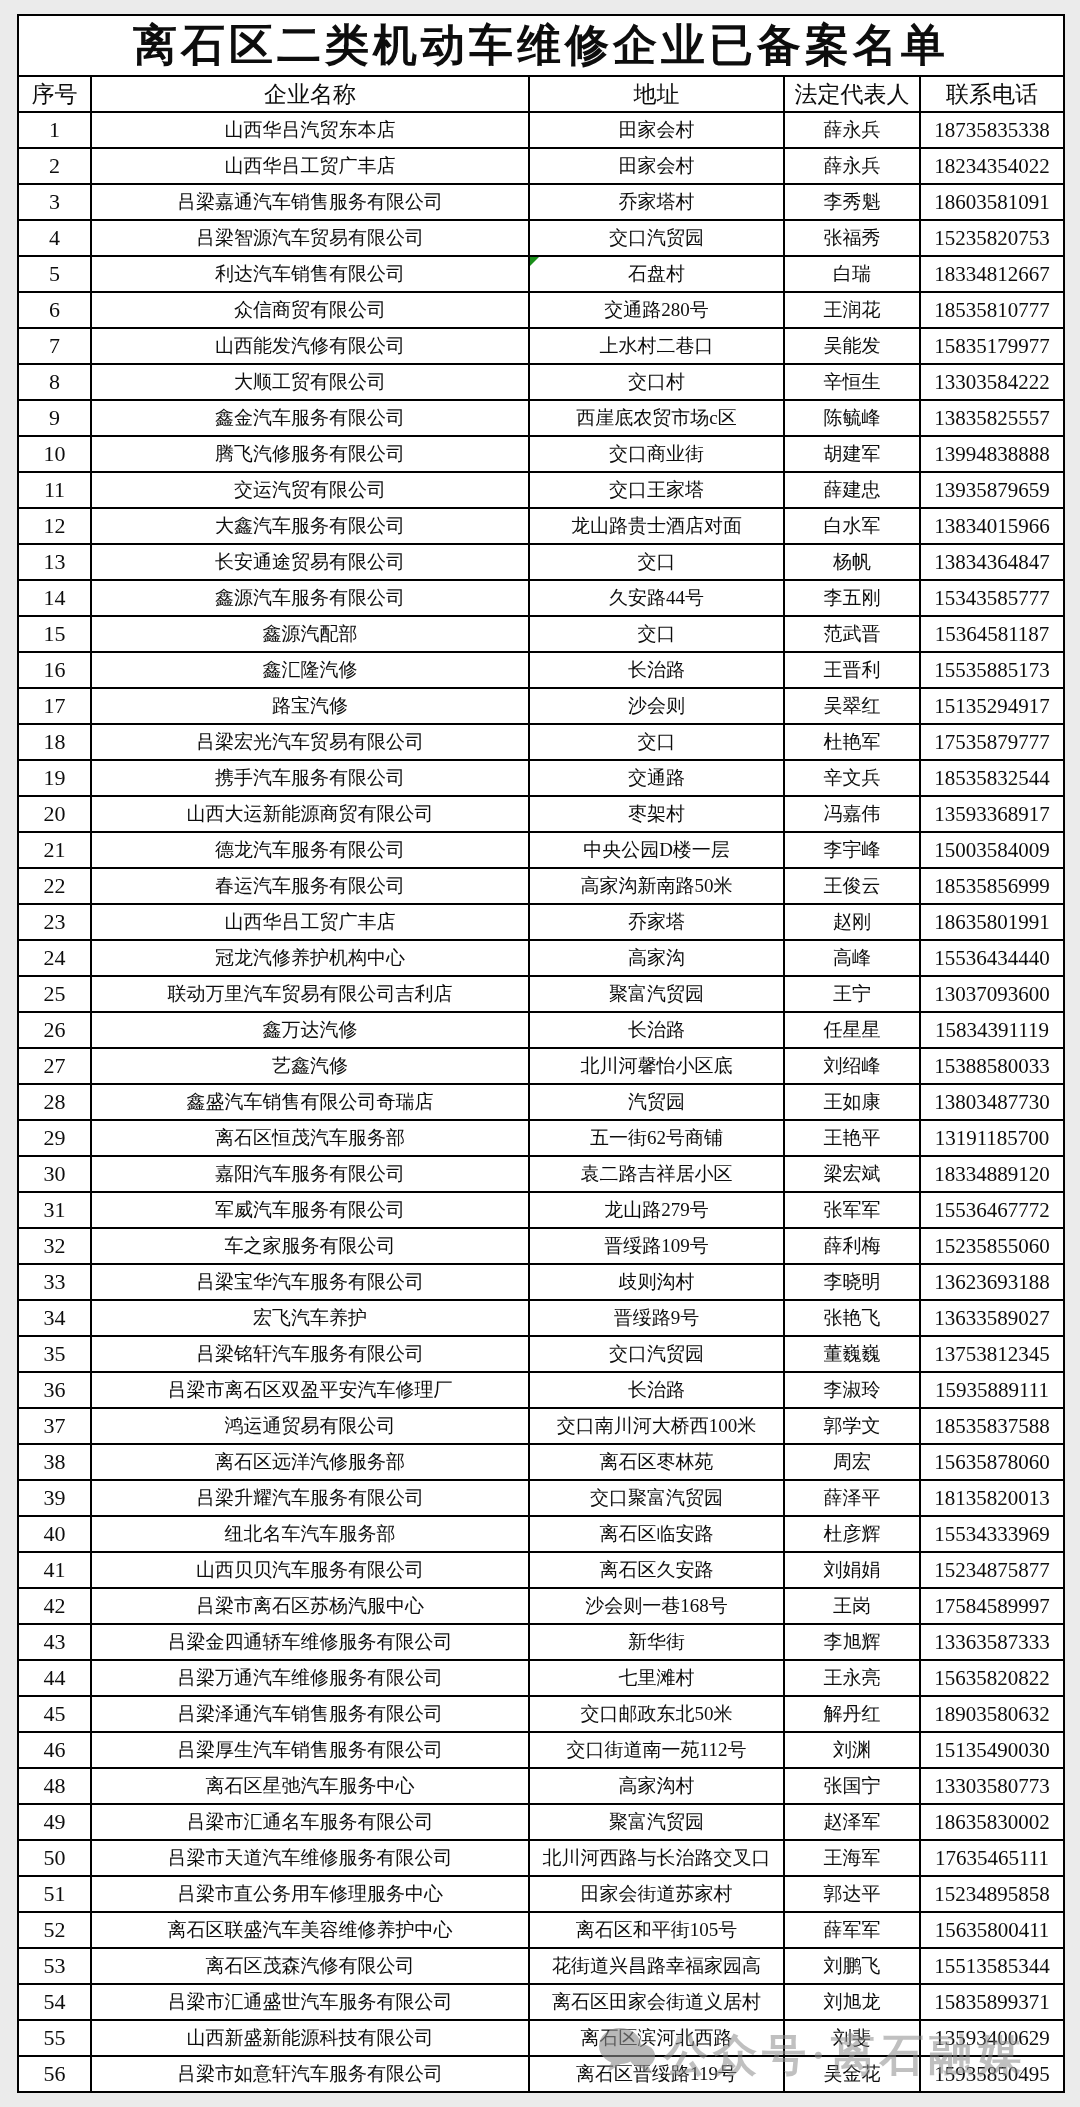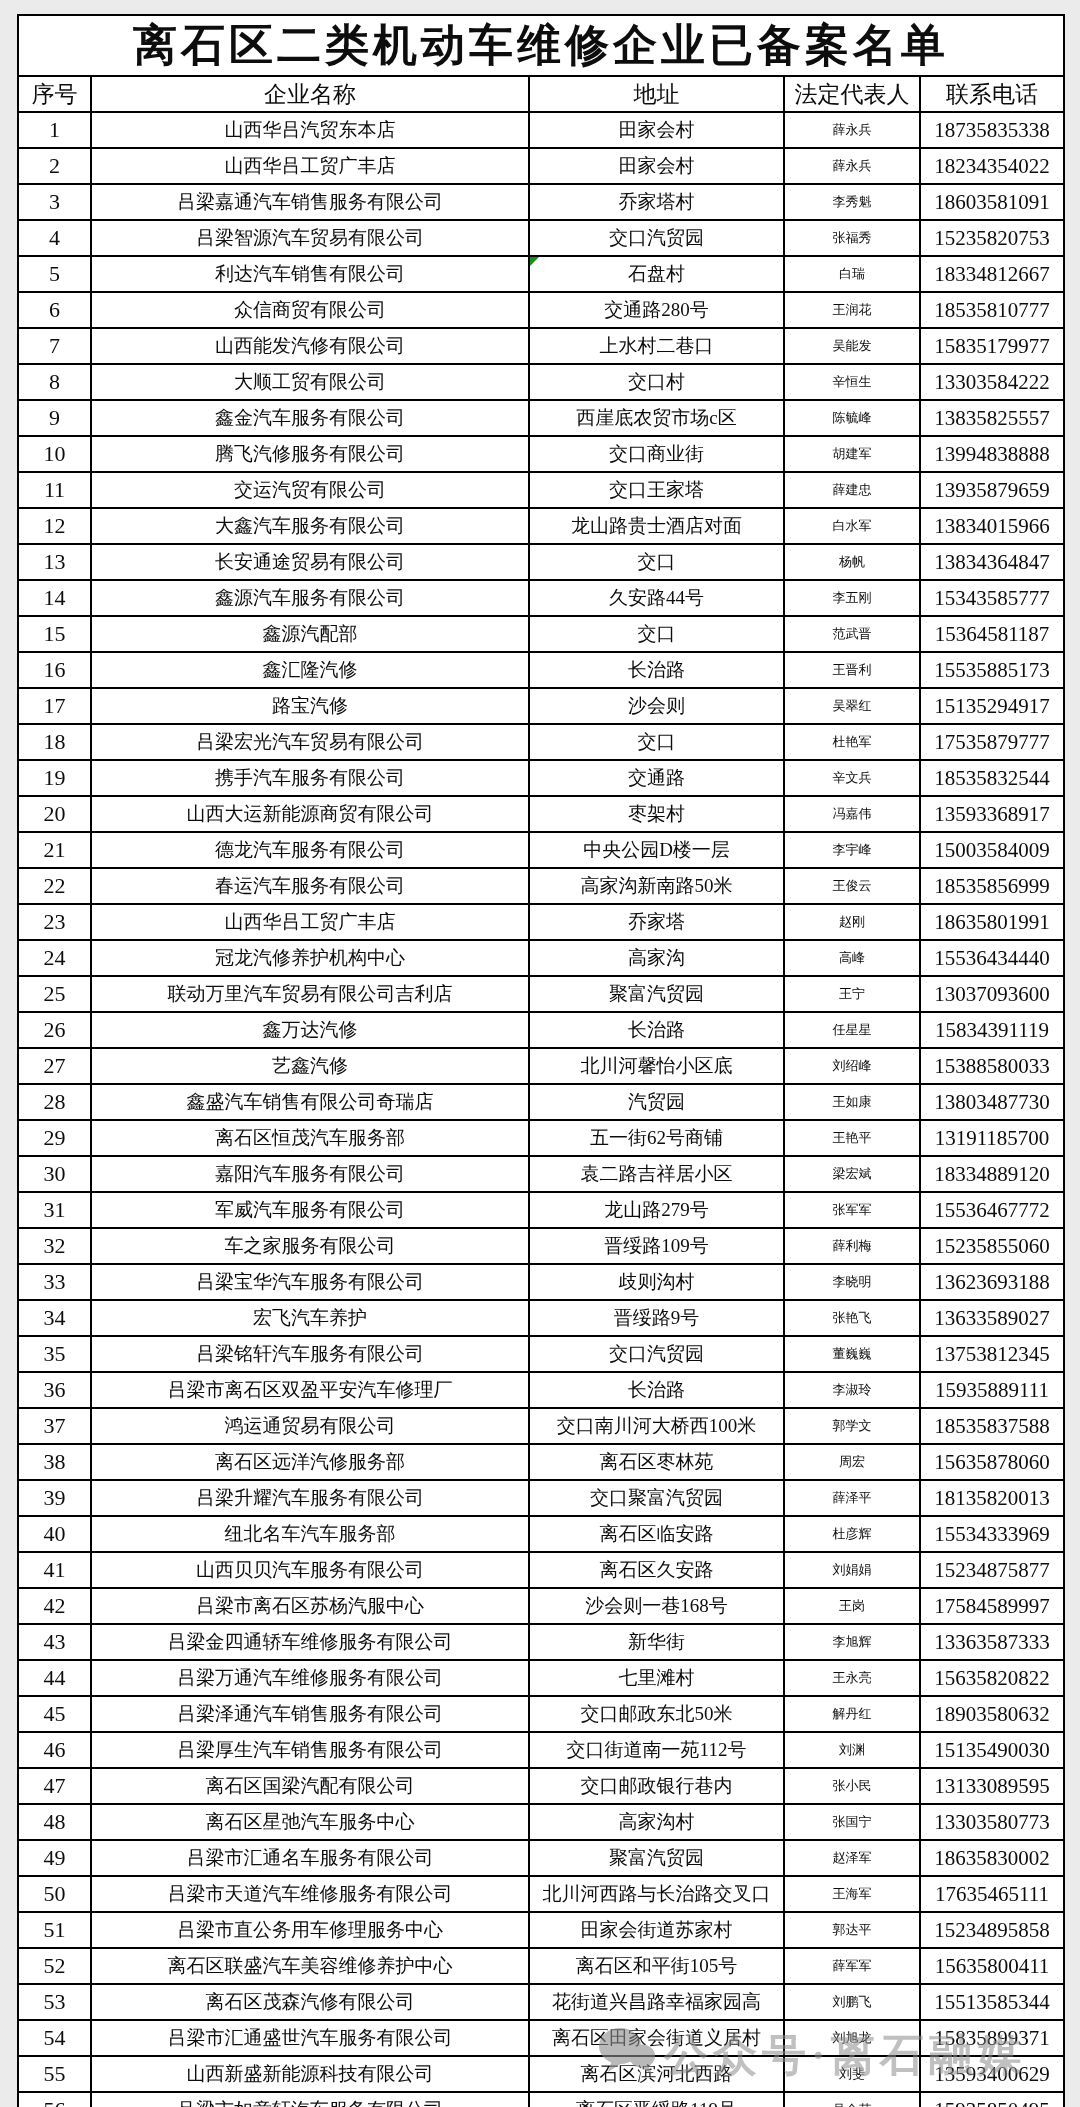--- a/index.html
+++ b/index.html
@@ -40,21 +40,21 @@
   }
   thead th{
     height:34px;
     font-size:23px;
     font-weight:normal;
   }
   tbody td{height:34px;}
   td.col-no{font-size:22px;}
   td.col-name{font-size:19px;}
   td.col-address{font-size:19px;position:relative;}
-  td.col-representative{font-size:13px;border-radius:10px;}
+  td.col-representative{font-size:19px;border-radius:10px;}
   td.col-phone{font-size:21px;}
   span.underline{}
   .tri{
     position:absolute;left:0;top:0;
     width:0;height:0;
     border-top:9px solid #1a8f1a;
     border-right:9px solid transparent;
   }
   .watermark{
     position:absolute;
@@ -413,27 +413,20 @@
           <td class="col-phone"><span>18903580632</span></td>
         </tr>
         <tr>
           <td class="col-no"><span>46</span></td>
           <td class="col-name"><span>吕梁厚生汽车销售服务有限公司</span></td>
           <td class="col-address"><span>交口街道南一苑112号</span></td>
           <td class="col-representative"><span>刘渊</span></td>
           <td class="col-phone"><span>15135490030</span></td>
         </tr>
         <tr>
-          <td class="col-no"><span>47</span></td>
-          <td class="col-name"><span>离石区国梁汽配有限公司</span></td>
-          <td class="col-address"><span>交口邮政银行巷内</span></td>
-          <td class="col-representative"><span>张小民</span></td>
-          <td class="col-phone"><span>13133089595</span></td>
-        </tr>
-        <tr>
           <td class="col-no"><span>48</span></td>
           <td class="col-name"><span>离石区星弛汽车服务中心</span></td>
           <td class="col-address"><span>高家沟村</span></td>
           <td class="col-representative"><span>张国宁</span></td>
           <td class="col-phone"><span>13303580773</span></td>
         </tr>
         <tr>
           <td class="col-no"><span>49</span></td>
           <td class="col-name"><span>吕梁市汇通名车服务有限公司</span></td>
           <td class="col-address"><span>聚富汽贸园</span></td>

